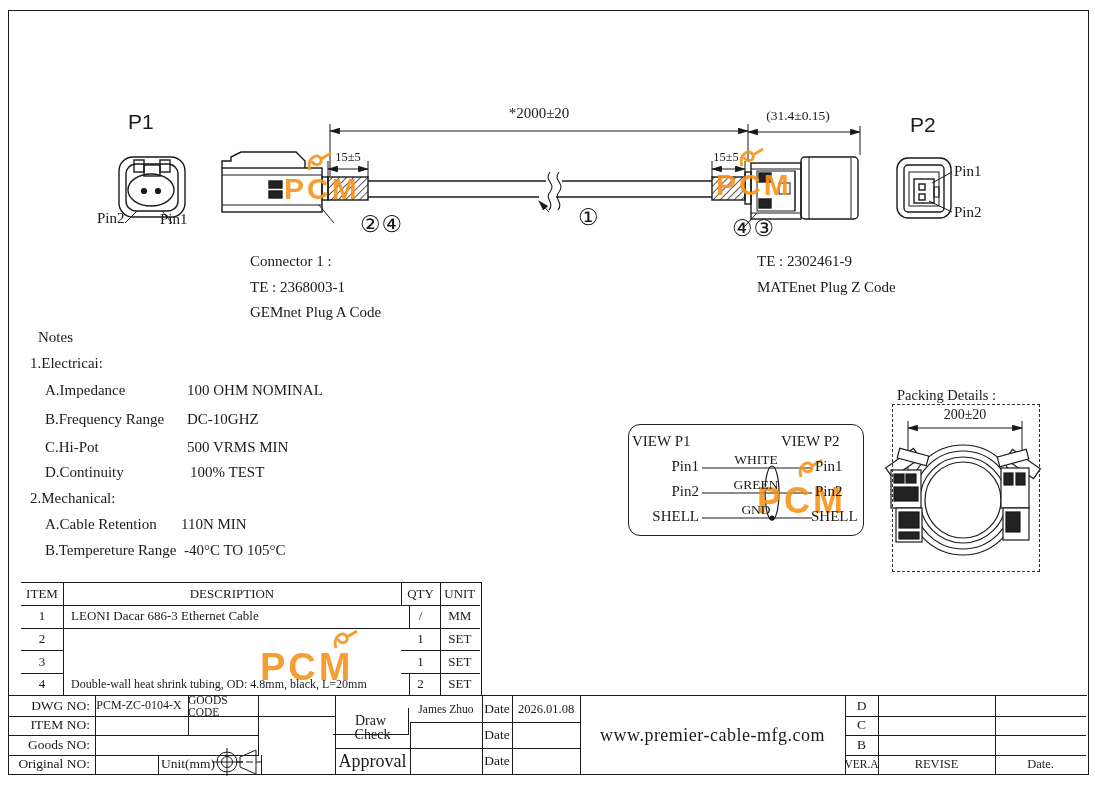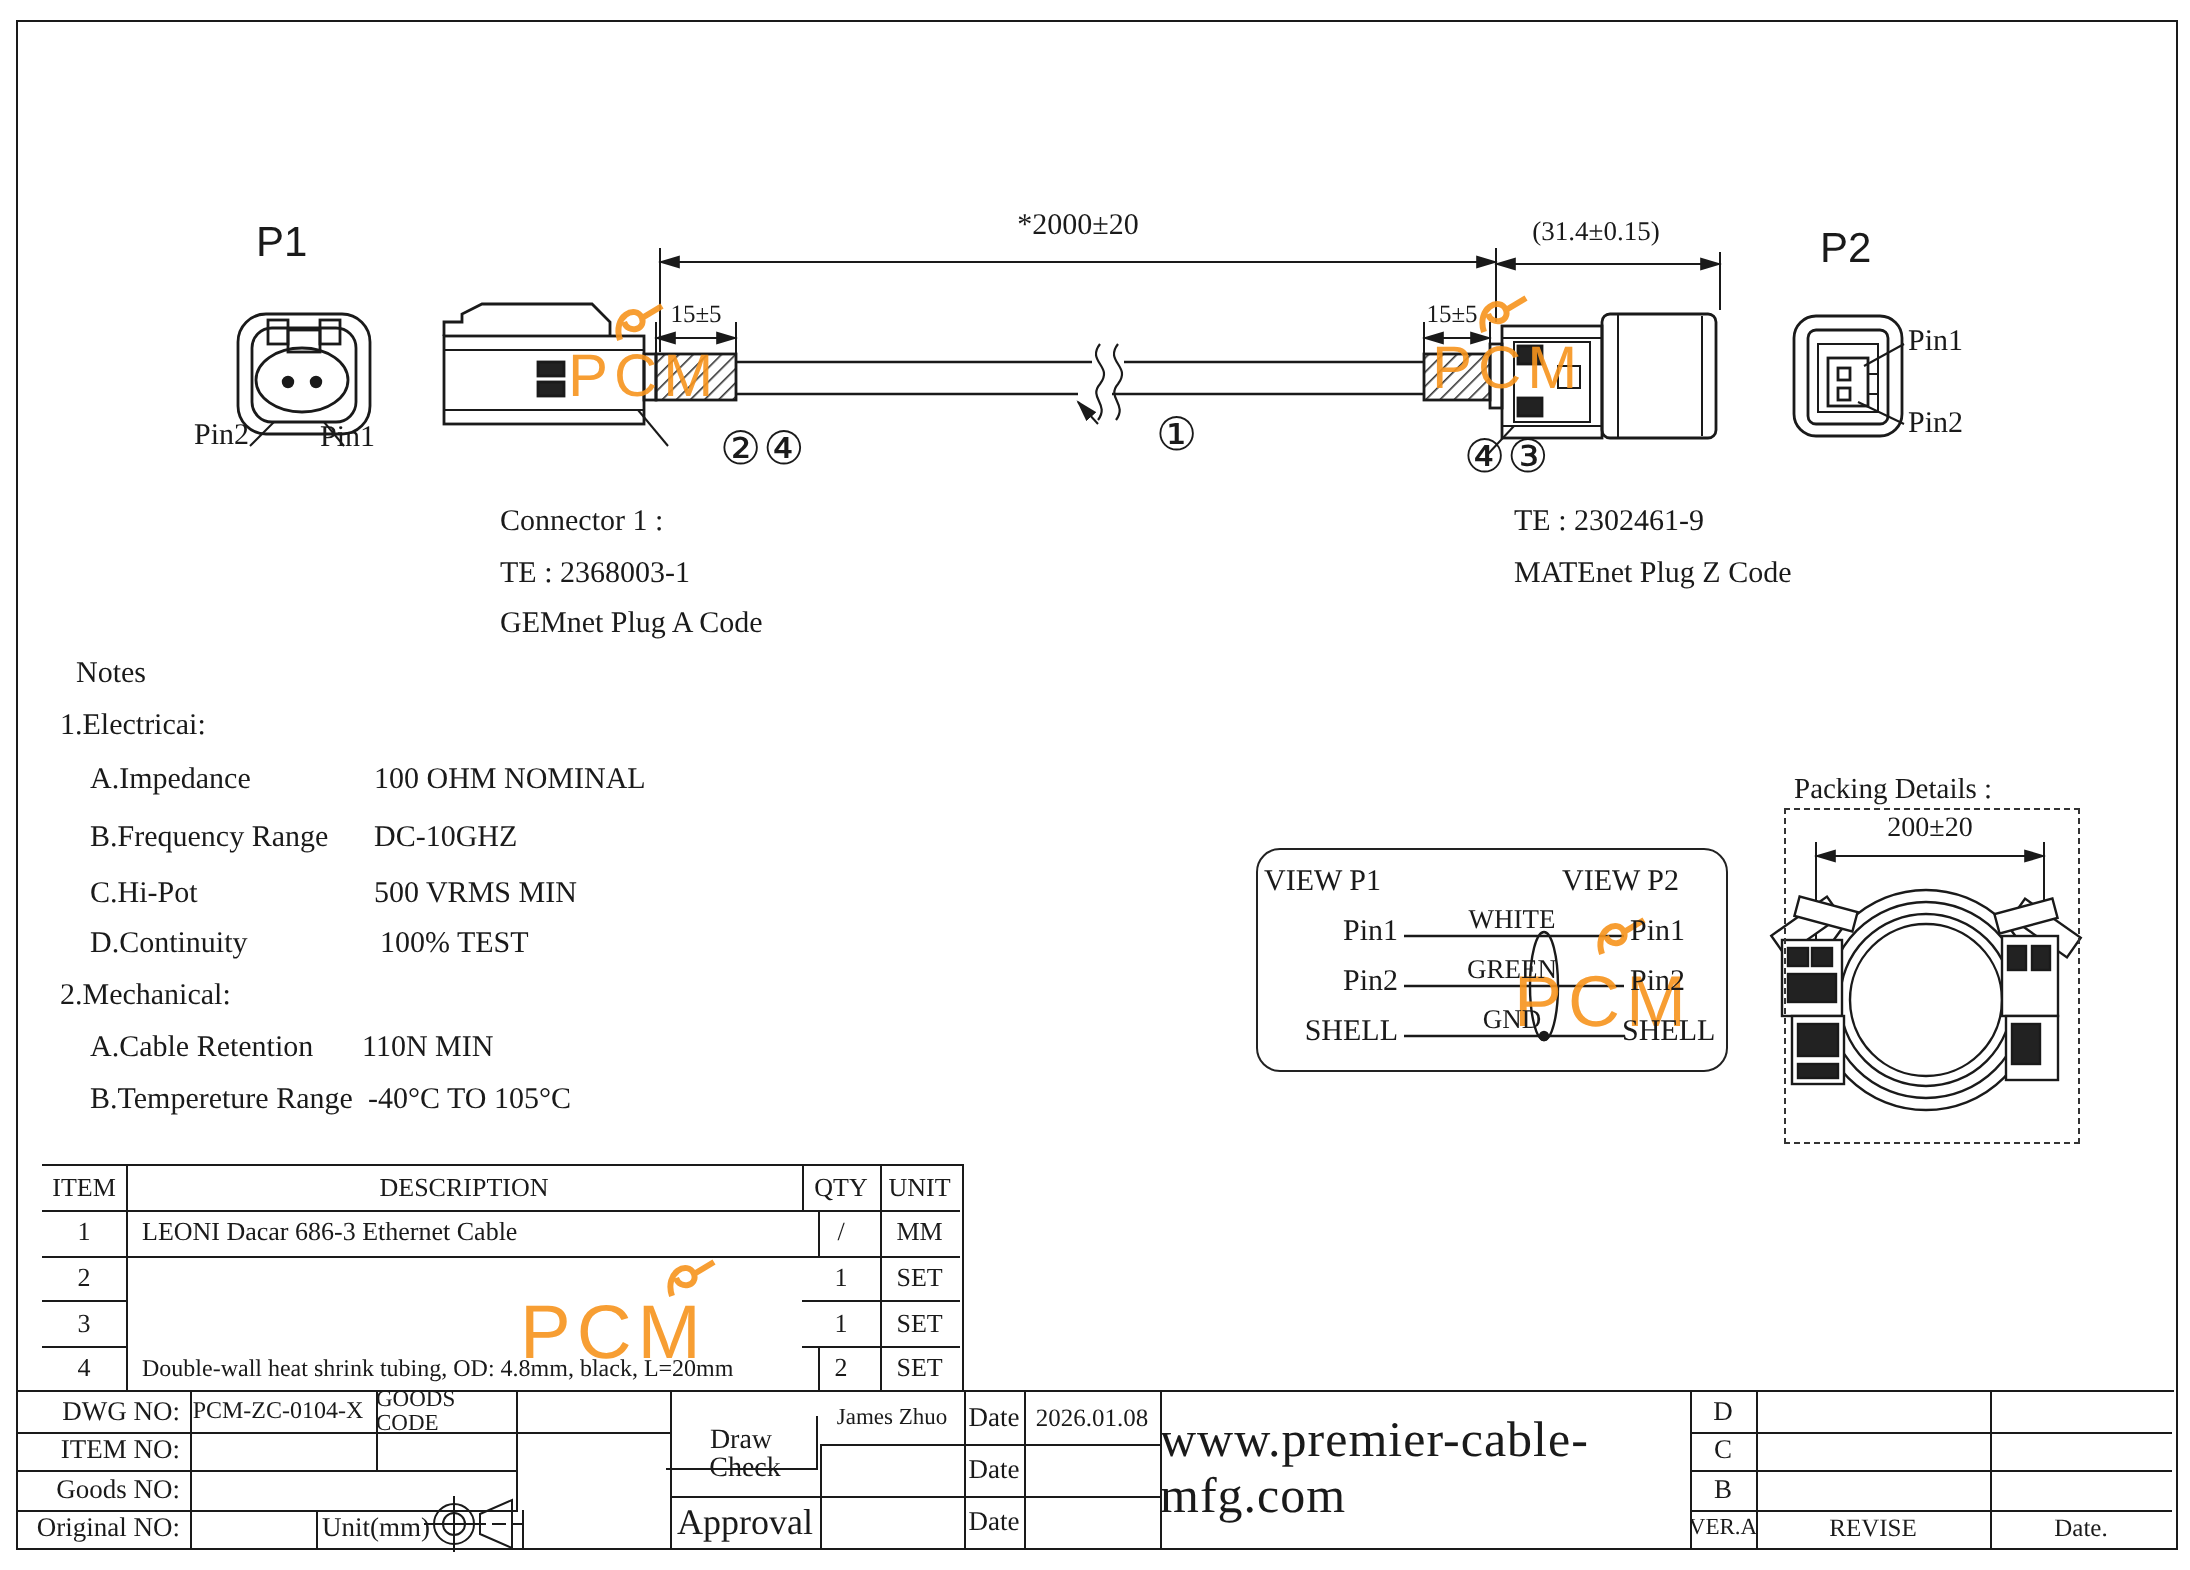--- a/index.html
+++ b/index.html
@@ -7,21 +7,21 @@
        font-family:"Liberation Serif",serif;color:#1a1a1a;}
   .abs{position:absolute;white-space:nowrap;}
   .ctr{text-align:center;}
   .sans{font-family:"Liberation Sans",sans-serif;}
   .frame{position:absolute;left:8px;top:10px;width:1079px;height:763px;
          border:1.6px solid #1a1a1a;z-index:1;}
   #art{position:absolute;left:0;top:0;z-index:2;}
   .t15{font-size:15px;}
   .balloon{font-size:23px;z-index:4;letter-spacing:1px;margin-left:27px;}
   .wm{position:absolute;z-index:3;color:#F7941D;font-family:"Liberation Sans",sans-serif;
-      font-weight:normal;letter-spacing:3px;opacity:.9;text-align:center;}
+      font-weight:bold;letter-spacing:3px;opacity:.9;text-align:center;}
   .wm svg{position:absolute;}
   
   .wirebox{position:absolute;left:628px;top:424px;width:234px;height:110px;
            border:1.6px solid #222;border-radius:12px;z-index:3;}
   
   .packbox{position:absolute;left:892px;top:404px;width:146px;height:166px;
            border:1.6px dashed #333;z-index:2;}
   
   .bom{position:absolute;left:21px;top:582px;width:460px;height:113px;z-index:4;
        border-top:1.4px solid #1a1a1a;border-right:1.4px solid #1a1a1a;font-size:13px;}
@@ -30,21 +30,21 @@
   .bom .desc{justify-content:flex-start;padding-left:8px;}
   
   .tb{position:absolute;left:8px;top:695px;width:1079px;height:78px;z-index:4;
       border-top:1.4px solid #1a1a1a;font-size:13.5px;}
   .tb .cell{position:absolute;border-right:1px solid #1a1a1a;border-bottom:1px solid #1a1a1a;
             display:flex;align-items:center;overflow:hidden;}
   .tb .rj{justify-content:flex-end;padding-right:5px;}
   .tb .cj{justify-content:center;}
   .tb .nb{border-bottom:none;}
   .tb .nr{border-right:none;}
-  .website{font-size:25px;letter-spacing:.5px;}
+  .website{font-size:18px;letter-spacing:.5px;}
   .z4{z-index:4;}
 </style>
 </head>
 <body>
 
 <div class="frame"></div>
 
 <svg id="art" width="1095" height="785" viewBox="0 0 1095 785">
   <defs>
     <pattern id="hatch" width="5" height="5" patternUnits="userSpaceOnUse" patternTransform="rotate(45)">

